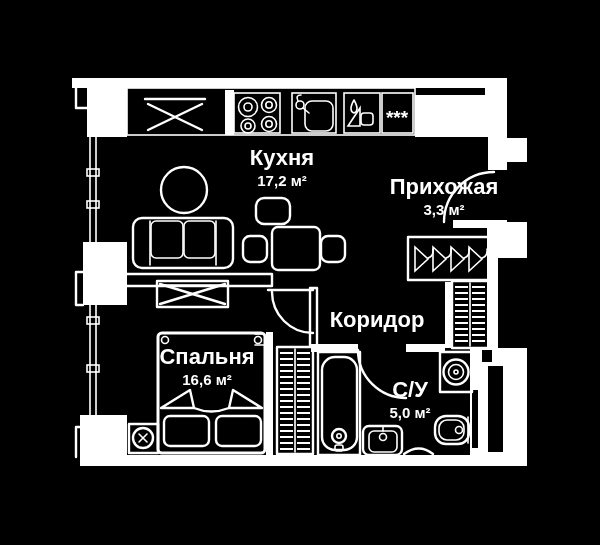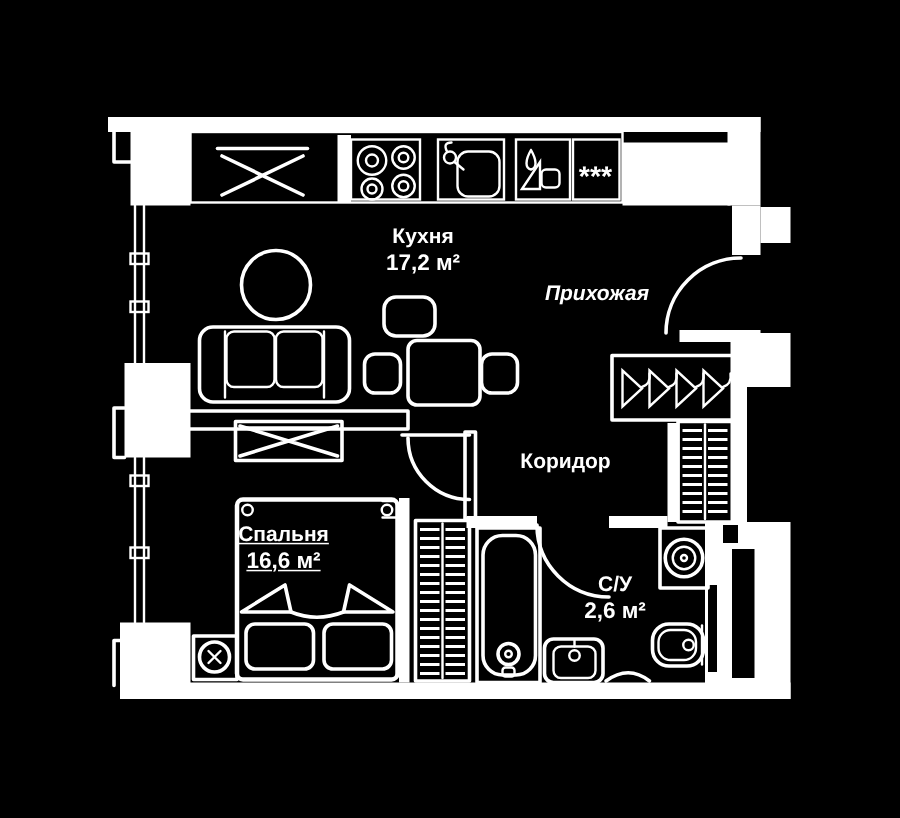--- a/index.html
+++ b/index.html
@@ -8,21 +8,21 @@
   #plan-svg{position:absolute;left:0;top:0;}
   .wall{fill:#fff;stroke:none;}
   .cut{fill:#000;stroke:none;}
   .ln{fill:none;stroke:#fff;stroke-width:2.4;stroke-linecap:round;stroke-linejoin:round;}
   .ln-thin{fill:none;stroke:#fff;stroke-width:1.6;stroke-linecap:round;}
   .ln-thick{fill:none;stroke:#fff;stroke-width:3;stroke-linecap:round;stroke-linejoin:round;}
   .stripes line{stroke:#fff;stroke-width:2;}
   .rad-txt{fill:#fff;font-family:"Liberation Sans",sans-serif;font-weight:bold;font-size:19px;}
   .room-label{position:absolute;transform:translate(-50%,-50%);color:#fff;text-align:center;
               white-space:nowrap;line-height:1.25;}
-  .room-label .rname{display:block;font-size:14px;font-weight:bold;}
+  .room-label .rname{display:block;font-size:22px;font-weight:bold;}
   .room-label .rarea{display:block;font-size:15px;font-weight:bold;}
 </style>
 </head>
 <body>
 
 <div id="stage">
 <svg id="plan-svg" width="600" height="545" viewBox="0 0 600 545">
 
   <g>
     <rect class="wall" x="72" y="78" width="435" height="10"></rect>
@@ -251,27 +251,28 @@
       <path class="ln-thin" d="M383,431 V427"></path>
     </g>
     <path class="ln" d="M404,454 Q419,443 433,454"></path>
   </g>
 </svg>
 
   <div class="room-label" style="left:282px;top:167px;">
     <span class="rname">Кухня</span>
     <span class="rarea">17,2 м²</span>
   </div>
-  <div class="room-label" style="left:398px;top:196px;font-style:italic;">
+  <div class="room-label" style="left:444px;top:196px;">
     <span class="rname">Прихожая</span>
-  </div>
-  <div class="room-label" style="left:377px;top:308px;">
+    <span class="rarea">3,3 м²</span>
+  </div>
+  <div class="room-label" style="left:377px;top:320px;">
     <span class="rname">Коридор</span>
   </div>
-  <div class="room-label" style="left:189px;top:366px;text-decoration:underline;">
+  <div class="room-label" style="left:207px;top:366px;">
     <span class="rname">Спальня</span>
     <span class="rarea">16,6 м²</span>
   </div>
   <div class="room-label" style="left:410px;top:399px;">
     <span class="rname">С/У</span>
-    <span class="rarea">2,6 м²</span>
+    <span class="rarea">5,0 м²</span>
   </div>
 </div>
 
 </body></html>

